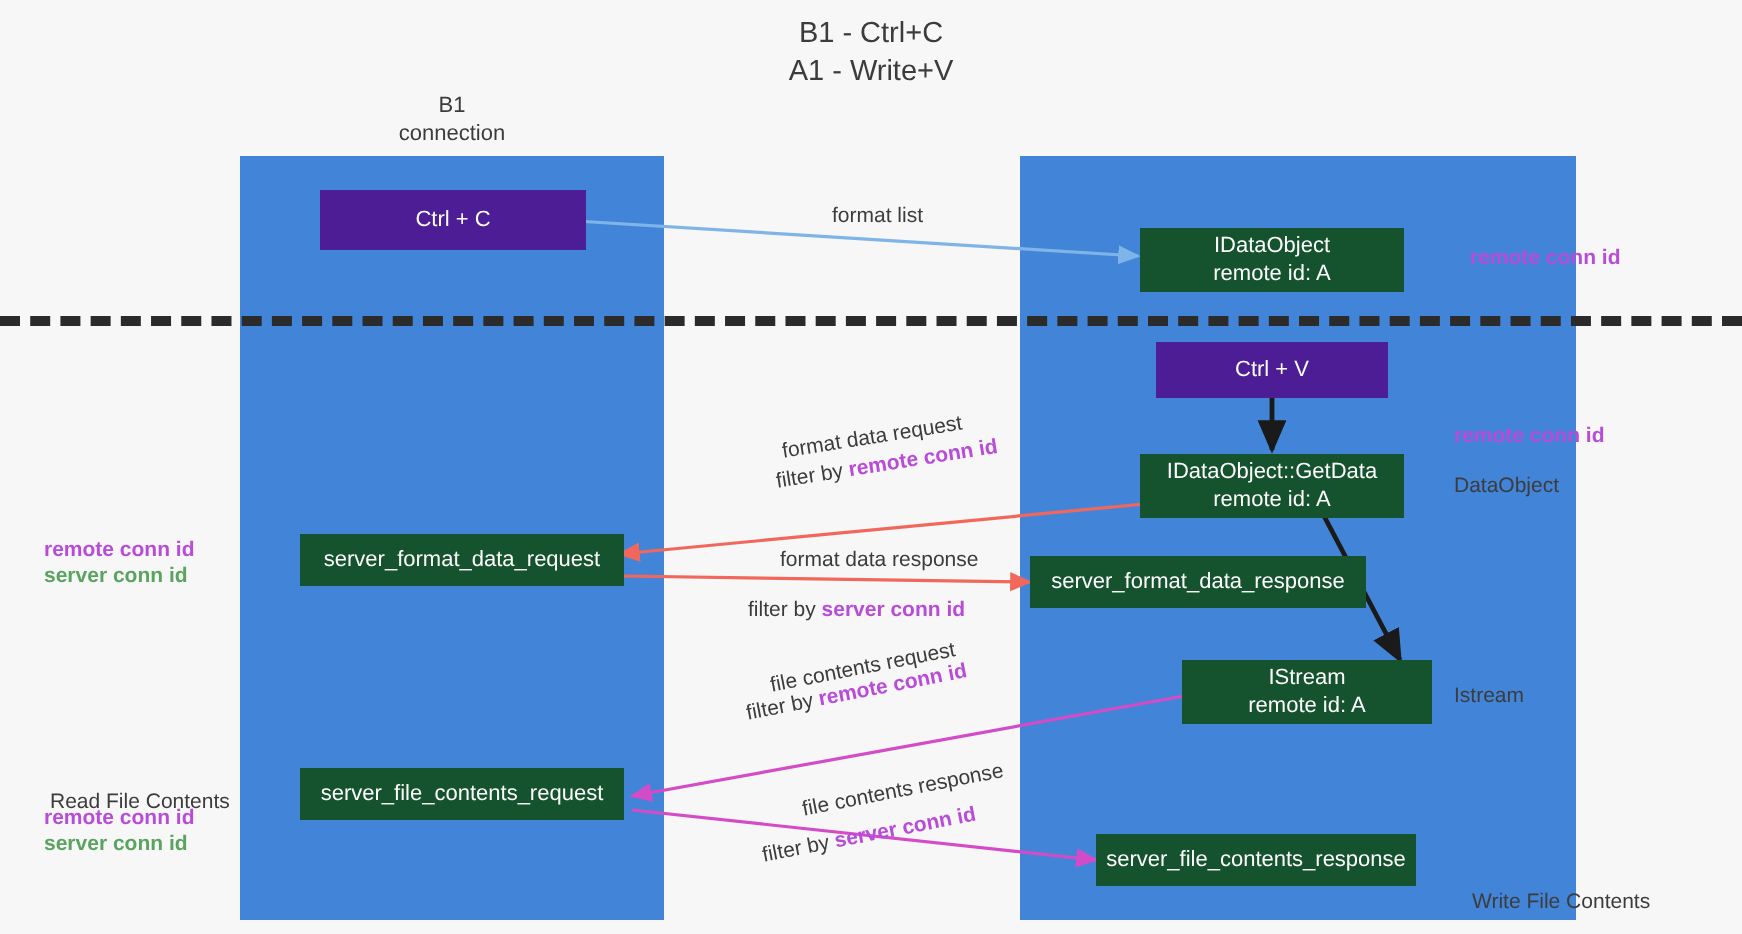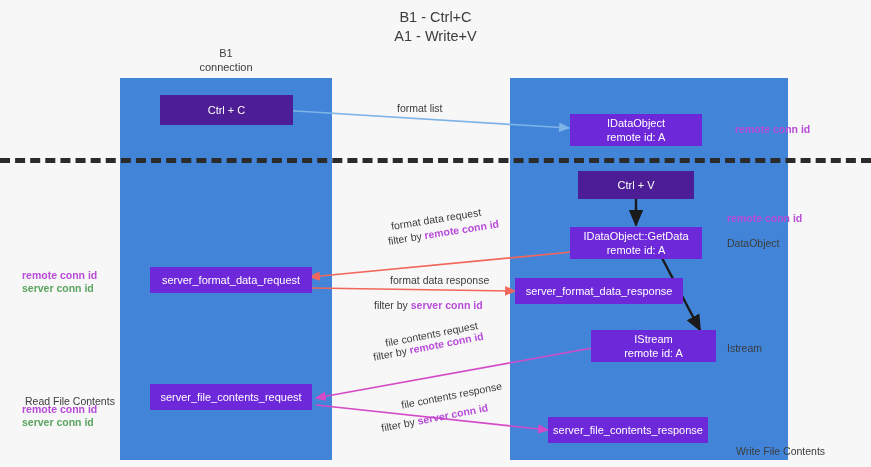--- a/index.html
+++ b/index.html
@@ -62,21 +62,21 @@
     flex-direction: column;
     align-items: center;
     justify-content: center;
     color: #ffffff;
     font-size: 11px;
     line-height: 14px;
     text-align: center;
     padding: 2px 4px;
   }
   .node.green { background: #4c1d95; }
-  .node.orange { background: #6d28d9; }
+  .node.orange { background: #14532d; }
 
   .lbl {
     position: absolute;
     font-size: 10.5px;
     color: #3c3c3c;
     line-height: 14px;
     white-space: nowrap;
   }
   .lbl.purple { color: #b84bd8; font-weight: bold; }
   .lbl.green  { color: #5aa45f; font-weight: bold; }
@@ -175,21 +175,21 @@
   </div>
 
   <div class="node orange" style="left:150px; top:384px; width:162px; height:26px;">
     <div>server_file_contents_request</div>
   </div>
 
   <div class="node orange" style="left:548px; top:417px; width:160px; height:26px;">
     <div>server_file_contents_response</div>
   </div>
 
-  <div class="lbl" style="left:397px; top:101px;">format list</div>
+  <div class="lbl" style="left:416px; top:101px;">format list</div>
 
   <div class="lbl rot-a" style="left:390px; top:219px;">
     <span>format data request</span>
   </div>
   <div class="lbl rot-a" style="left:387px; top:234px;">
     <span>filter by </span><span class="inl-purple">remote conn id</span>
   </div>
 
   <div class="lbl" style="left:390px; top:273px;text-align:right;">format data response</div>
   <div class="lbl" style="left:374px; top:298px;">

